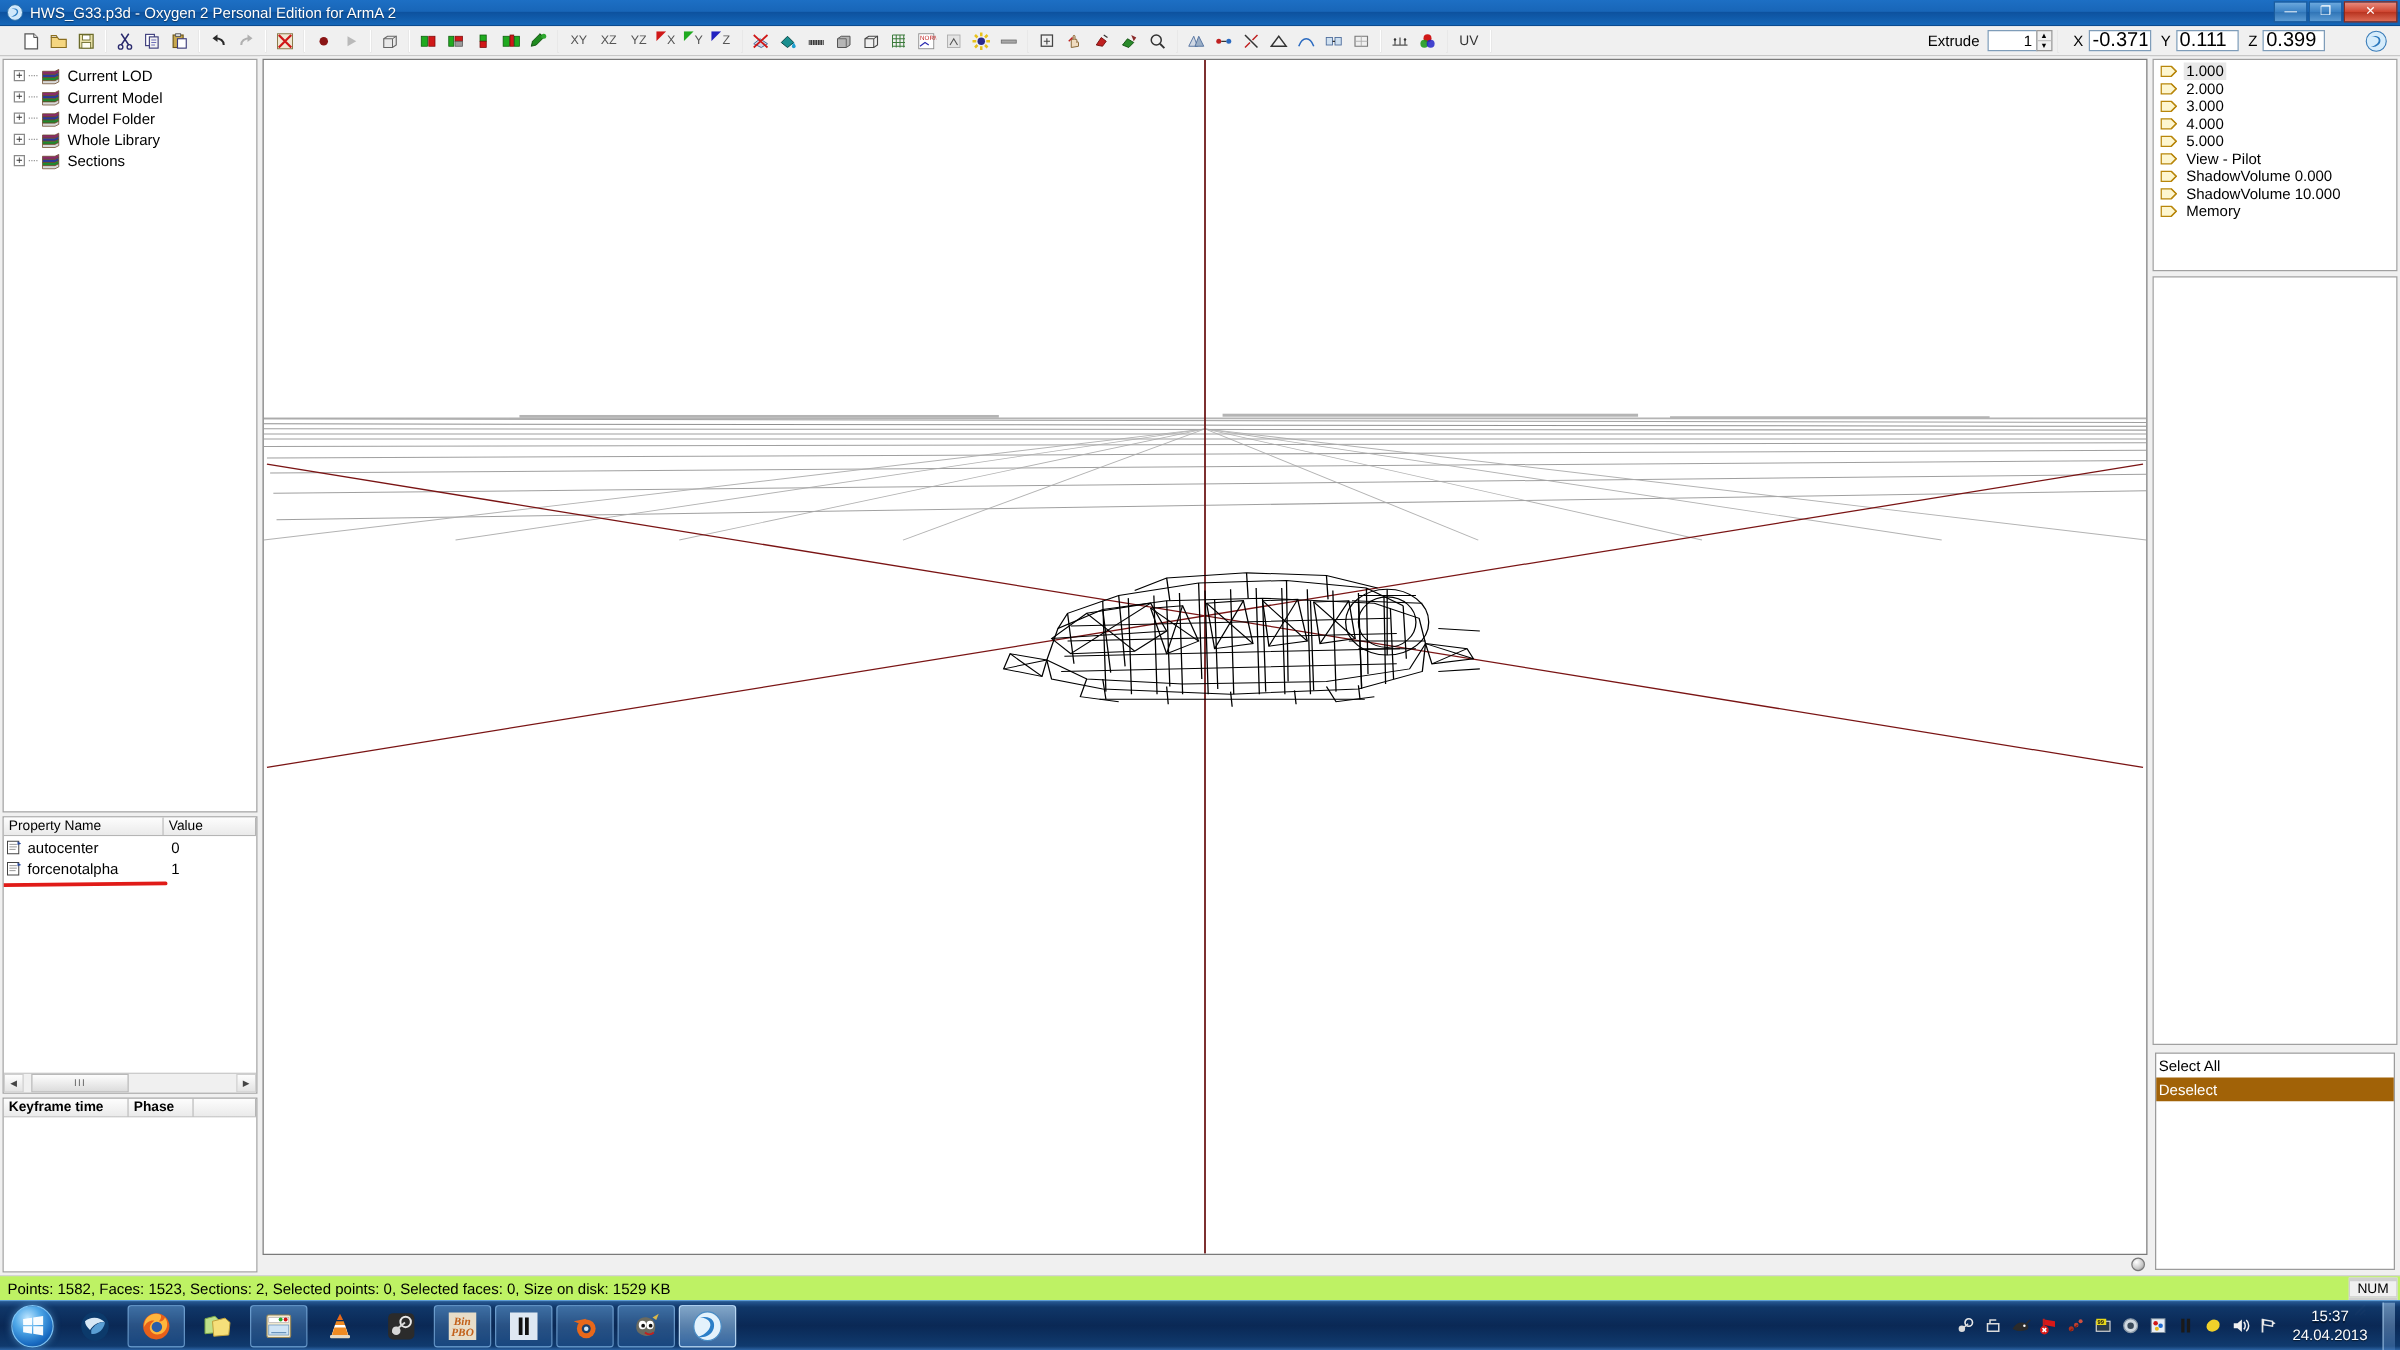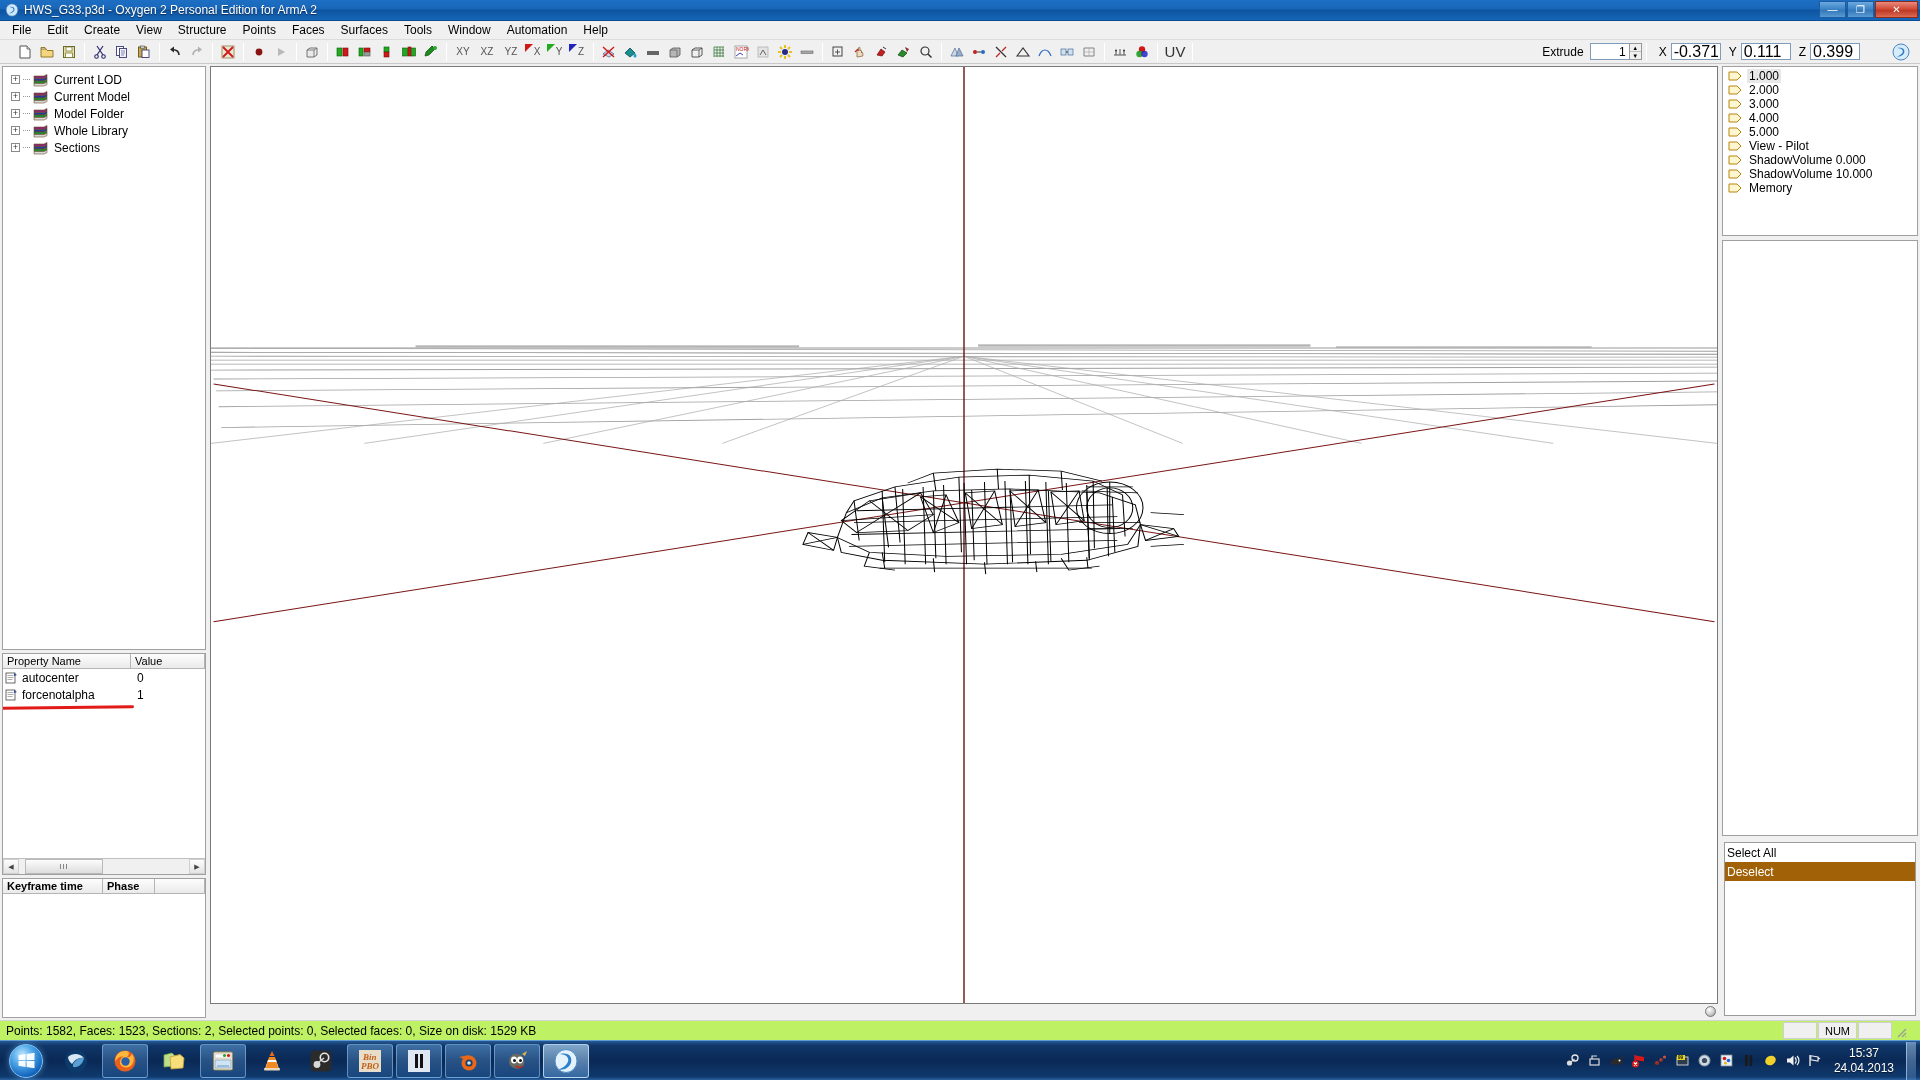--- a/index.html
+++ b/index.html
@@ -205,21 +205,21 @@
   #sel-inner { border:1px solid #9b9b9b; background:#fff; height:100%; }
   .sel-item { height:19px;display:flex;align-items:center;padding-left:2px;font-size:12px;color:#000; }
   .sel-item.active { background:#a16207; color:#fff; }
 
   
   #statusbar {
     height:20px;background:#bef264;border-top:1px solid #d4d4d4;
     display:flex;align-items:center;padding-left:6px;font-size:12px;
     position:relative;
   }
-  #status-right { position:absolute;right:12px;top:1px;display:flex;height:17px;align-items:stretch; }
+  #status-right { position:absolute;right:2px;top:1px;display:flex;height:17px;align-items:stretch;flex-direction:column; }
   .sb-cell {
     border:1px solid #cfcfcf;background:#f0f0f0;margin-left:1px;
     display:flex;align-items:center;justify-content:center;font-size:11px;
     padding:0 6px;min-width:34px;
   }
   .sb-grip {
     width:16px;display:flex;align-items:flex-end;justify-content:flex-end;
   }
 
   
@@ -282,34 +282,20 @@
         </svg>
       </span>
       <span class="tb-text">HWS_G33.p3d - Oxygen 2 Personal Edition for ArmA 2</span>
       <div id="win-controls">
         <div class="wbtn">—</div>
         <div class="wbtn">❐</div>
         <div class="wbtn close">✕</div>
       </div>
     </div>
 
-    <div id="menubar">
-      <div class="mi">File</div>
-      <div class="mi">Edit</div>
-      <div class="mi">Create</div>
-      <div class="mi">View</div>
-      <div class="mi">Structure</div>
-      <div class="mi">Points</div>
-      <div class="mi">Faces</div>
-      <div class="mi">Surfaces</div>
-      <div class="mi">Tools</div>
-      <div class="mi">Window</div>
-      <div class="mi">Automation</div>
-      <div class="mi">Help</div>
-    </div>
 
     <div id="toolbar">
 
       <div class="tb-btn">
         <svg width="16" height="16" viewBox="0 0 16 16">
             <path d="M3 2h7l3 3v9H3z" fill="#fff" stroke="#555" stroke-width="1"></path>
             <path d="M10 2v3h3" fill="#ddd" stroke="#555" stroke-width="0.8"></path>
           </svg>
       </div>
       <div class="tb-btn">
@@ -607,21 +593,21 @@
       <div class="tb-btn">
         <svg width="16" height="16" viewBox="0 0 16 16">
             <circle cx="8" cy="5.5" r="3.2" fill="#d01818"></circle>
             <circle cx="5.5" cy="10" r="3.2" fill="#1f9a1f" fill-opacity="0.9"></circle>
             <circle cx="10.5" cy="10" r="3.2" fill="#2424c8" fill-opacity="0.85"></circle>
           </svg>
       </div>
       <div class="tb-sep"></div>
 
       <div class="tb-btn" style="width:26px">
-        <span style="font-size:15px;color:#333">UV</span>
+        <span style="font-size:11px;color:#333">UV</span>
       </div>
       <div class="tb-sep"></div>
 
       <div style="flex:1"></div>
 
       <span class="tb-label">Extrude</span>
       <div class="spin-wrap">
         <input class="num-field" style="width: 40px;" readonly="" value="1">
         <div class="spin-btns">
           <div>▲</div>

